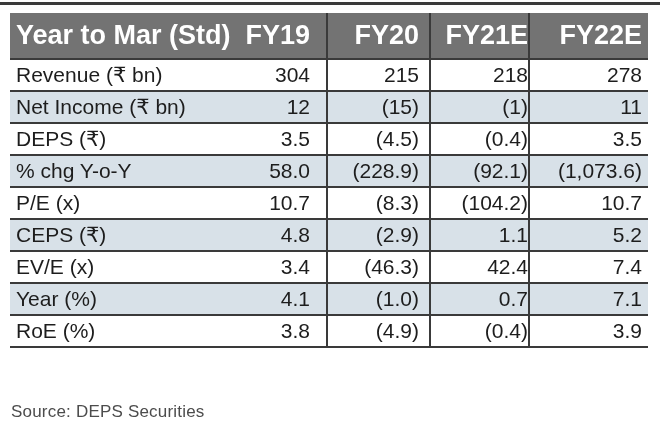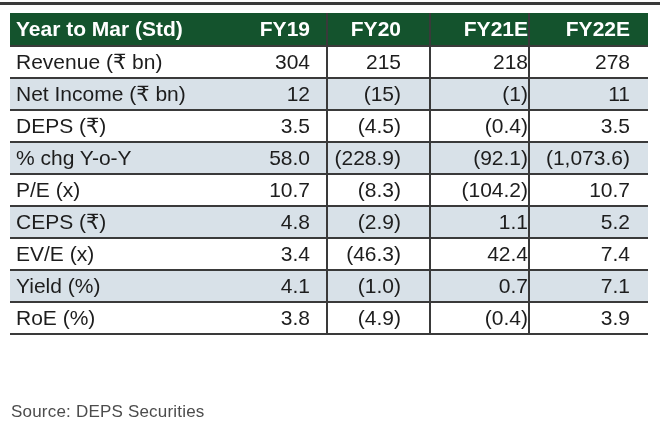--- a/index.html
+++ b/index.html
@@ -20,45 +20,45 @@
   }
   table.fin {
     position: absolute;
     left: 10px; top: 13px;
     width: 638px;
     border-collapse: collapse;
     table-layout: fixed;
   }
   table.fin { border-bottom: 2px solid #3a3a3a; }
   thead tr th {
-    background: #14532d;
+    background: #737373;
     color: #ffffff;
     font-weight: bold;
-    font-size: 21px;
-    height: 33px;
+    font-size: 27px;
+    height: 46px;
     white-space: nowrap;
     overflow: hidden;
   }
   tbody tr { border-top: 2px solid #3a3a3a; }
   tbody tr td {
     font-size: 21px;
     color: #1d1d1d;
     height: 32px;
     white-space: nowrap;
     overflow: hidden;
     margin-top: 36px;
   }
   tbody tr:nth-child(even) { background: #d8e1e8; }
   tbody tr:nth-child(odd)  { background: #ffffff; }
   .lbl { text-align: left; padding-left: 6px; }
   .num { text-align: right; }
   .c1 { padding-right: 16px; }
-  .c2 { padding-right: 28px; }
+  .c2 { padding-right: 10px; }
   .c3 { }
-  .c4 { padding-right: 18px; }
+  .c4 { padding-right: 6px; }
   .bl { border-left: 2px solid #3a3a3a; }
   .source {
     position: absolute;
     left: 11px; top: 402px;
     font-size: 17px;
     color: #4c4c4c;
     letter-spacing: 0.2px;
   }
 </style>
 </head>
@@ -128,21 +128,21 @@
         <td class="num c4 bl">5.2</td>
       </tr>
       <tr>
         <td class="lbl">EV/E (x)</td>
         <td class="num c1">3.4</td>
         <td class="num c2 bl">(46.3)</td>
         <td class="num c3 bl">42.4</td>
         <td class="num c4 bl">7.4</td>
       </tr>
       <tr>
-        <td class="lbl">Yield (%)</td>
+        <td class="lbl">Year (%)</td>
         <td class="num c1">4.1</td>
         <td class="num c2 bl">(1.0)</td>
         <td class="num c3 bl">0.7</td>
         <td class="num c4 bl">7.1</td>
       </tr>
       <tr>
         <td class="lbl">RoE (%)</td>
         <td class="num c1">3.8</td>
         <td class="num c2 bl">(4.9)</td>
         <td class="num c3 bl">(0.4)</td>

